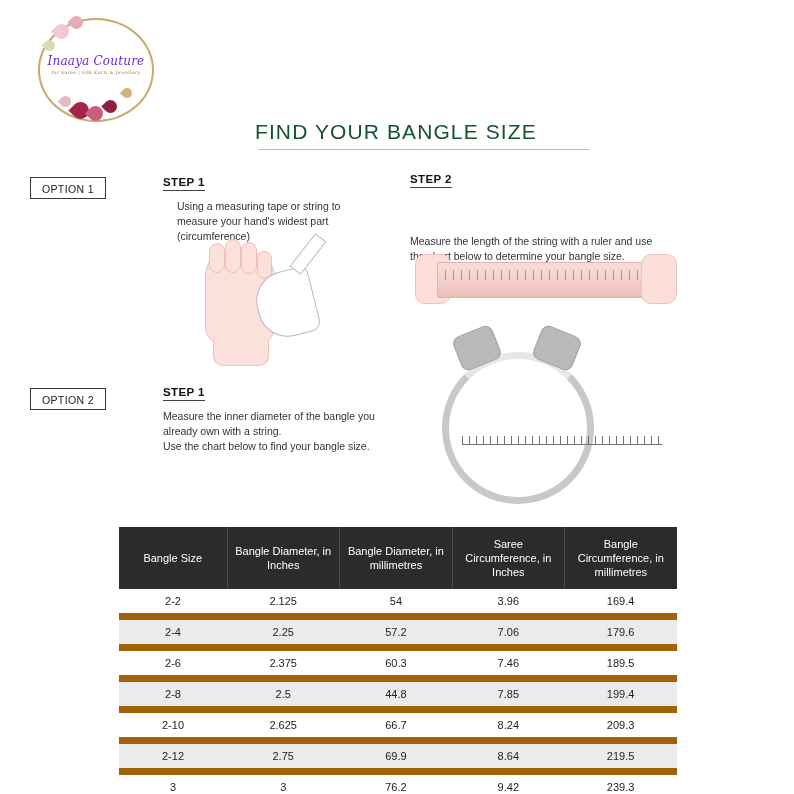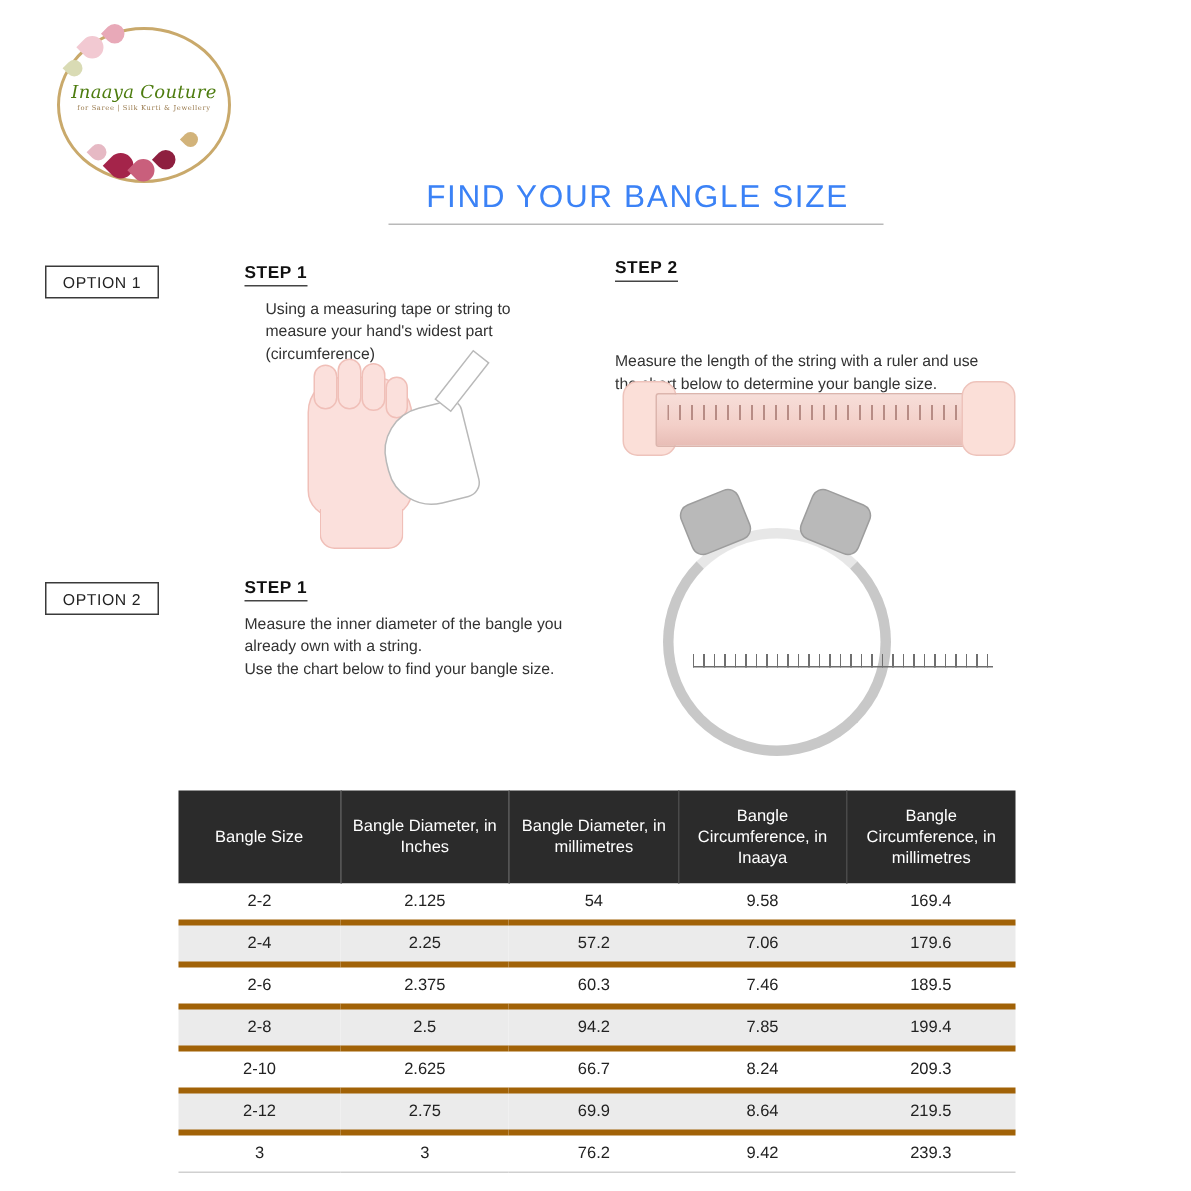--- a/index.html
+++ b/index.html
@@ -36,21 +36,21 @@
   }
   .logo-brand {
     position: absolute;
     left: 0;
     top: 44px;
     width: 140px;
     text-align: center;
     font-family: "DejaVu Serif", serif;
     font-size: 12px;
     font-style: italic;
-    color: #4d7c0f;
+    color: #6d28d9;
     letter-spacing: .2px;
   }
   .logo-sub {
     position: absolute;
     left: 0;
     top: 60px;
     width: 140px;
     text-align: center;
     font-family: "DejaVu Serif", serif;
     font-size: 4.5px;
@@ -62,24 +62,24 @@
     border-radius: 50% 50% 50% 0;
     transform: rotate(45deg);
   }
 
   
   .title {
     position: absolute;
     left: 255px;
     top: 120px;
     width: 340px;
-    text-align: center;
+    text-align: left;
     font-size: 21px;
     letter-spacing: 1.1px;
-    color: #3b82f6;
+    color: #14532d;
     font-family: "Liberation Sans", sans-serif;
   }
   .title-rule-l, .title-rule-r {
     position: absolute;
     top: 149px;
     height: 1px;
     background: #b9b9b9;
   }
   .title-rule-l { left: 259px; width: 165px; }
   .title-rule-r { left: 424px; width: 165px; }
@@ -209,21 +209,21 @@
   .table-wrap { position: absolute; left: 119px; top: 527px; width: 558px; }
   table { border-collapse: collapse; width: 558px; font-size: 11px; }
   thead th {
     background: #2b2b2b; color: #ffffff; font-weight: normal;
     padding: 10px 4px; line-height: 14px; text-align: center;
     border-right: 1px solid #4a4a4a; font-size: 11px;
   }
   thead th:last-child { border-right: none; }
   tbody td {
     text-align: center; padding: 6px 4px; color: #222;
-    border-bottom: 4px solid #a16207;
+    border-bottom: 7px solid #a16207;
   }
   tbody tr:nth-child(even) { background: #ebebeb; }
   tbody tr:nth-child(odd) { background: #ffffff; }
   tbody tr:last-child td { border-bottom: 1px solid #d0d0d0; }
 </style>
 </head>
 <body>
 
 <div class="logo-wrap">
   <div class="logo-wreath"></div>
@@ -290,50 +290,50 @@
   </div>
 </div>
 
 <div class="table-wrap">
   <table>
     <thead>
       <tr>
         <th style="width:112px;margin-left:22px;">Bangle Size</th>
         <th style="width:114px;">Bangle Diameter, in Inches</th>
         <th style="width:114px;">Bangle Diameter, in millimetres</th>
-        <th style="width:108px;">Bangle Circumference, in Inaaya</th>
+        <th style="width:108px;">Saree Circumference, in Inches</th>
         <th style="width:110px;">Bangle Circumference, in millimetres</th>
       </tr>
     </thead>
     <tbody id="table-body">
         <tr>
           <td>2-2</td>
           <td>2.125</td>
           <td>54</td>
-          <td>9.58</td>
+          <td>3.96</td>
           <td>169.4</td>
         </tr>
         <tr>
           <td>2-4</td>
           <td>2.25</td>
           <td>57.2</td>
           <td>7.06</td>
           <td>179.6</td>
         </tr>
         <tr>
           <td>2-6</td>
           <td>2.375</td>
           <td>60.3</td>
           <td>7.46</td>
           <td>189.5</td>
         </tr>
         <tr>
           <td>2-8</td>
           <td>2.5</td>
-          <td>94.2</td>
+          <td>44.8</td>
           <td>7.85</td>
           <td>199.4</td>
         </tr>
         <tr>
           <td>2-10</td>
           <td>2.625</td>
           <td>66.7</td>
           <td>8.24</td>
           <td>209.3</td>
         </tr>

